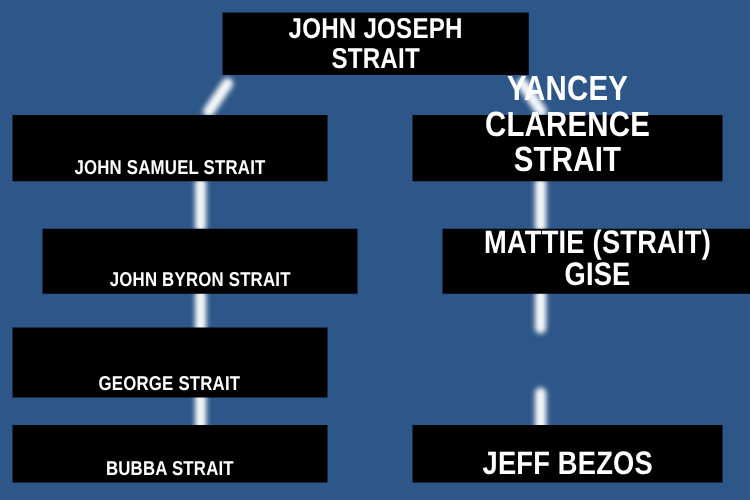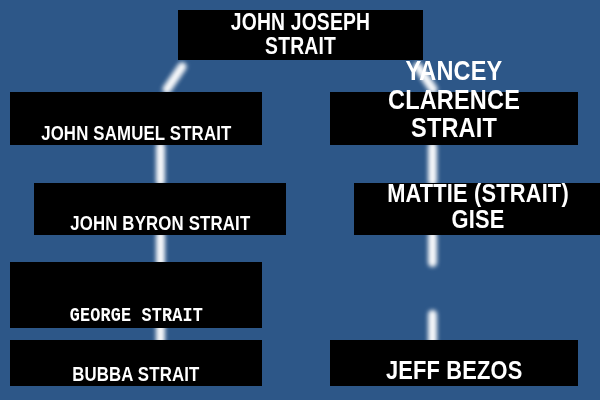--- a/index.html
+++ b/index.html
@@ -83,30 +83,30 @@
   .node-root {
     left: 178px;
     top: 10px;
     width: 245px;
     height: 50px;
     font-size: 23px;
   }
   .node-l {
     left: 10px;
     width: 252px;
-    font-size: 20px;
+    font-size: 16px;
   }
   .node-r {
     left: 330px;
     width: 248px;
     font-size: 26px;
   }
   .row1 { top: 92px;  height: 53px; }
   .row2 { top: 183px; height: 52px; margin-left: 24px; }
-  .row3 { top: 262px; height: 66px; font-family: Liberation Mono, monospace; }
+  .row3 { top: 262px; height: 56px; }
   .row4 { top: 340px; height: 46px; }
 
   .node-r.row1 { font-size: 28px; }
 </style>
 </head>
 <body>
 
 <div id="tree-canvas">
 
   <div class="connector conn-diag-left"></div>

